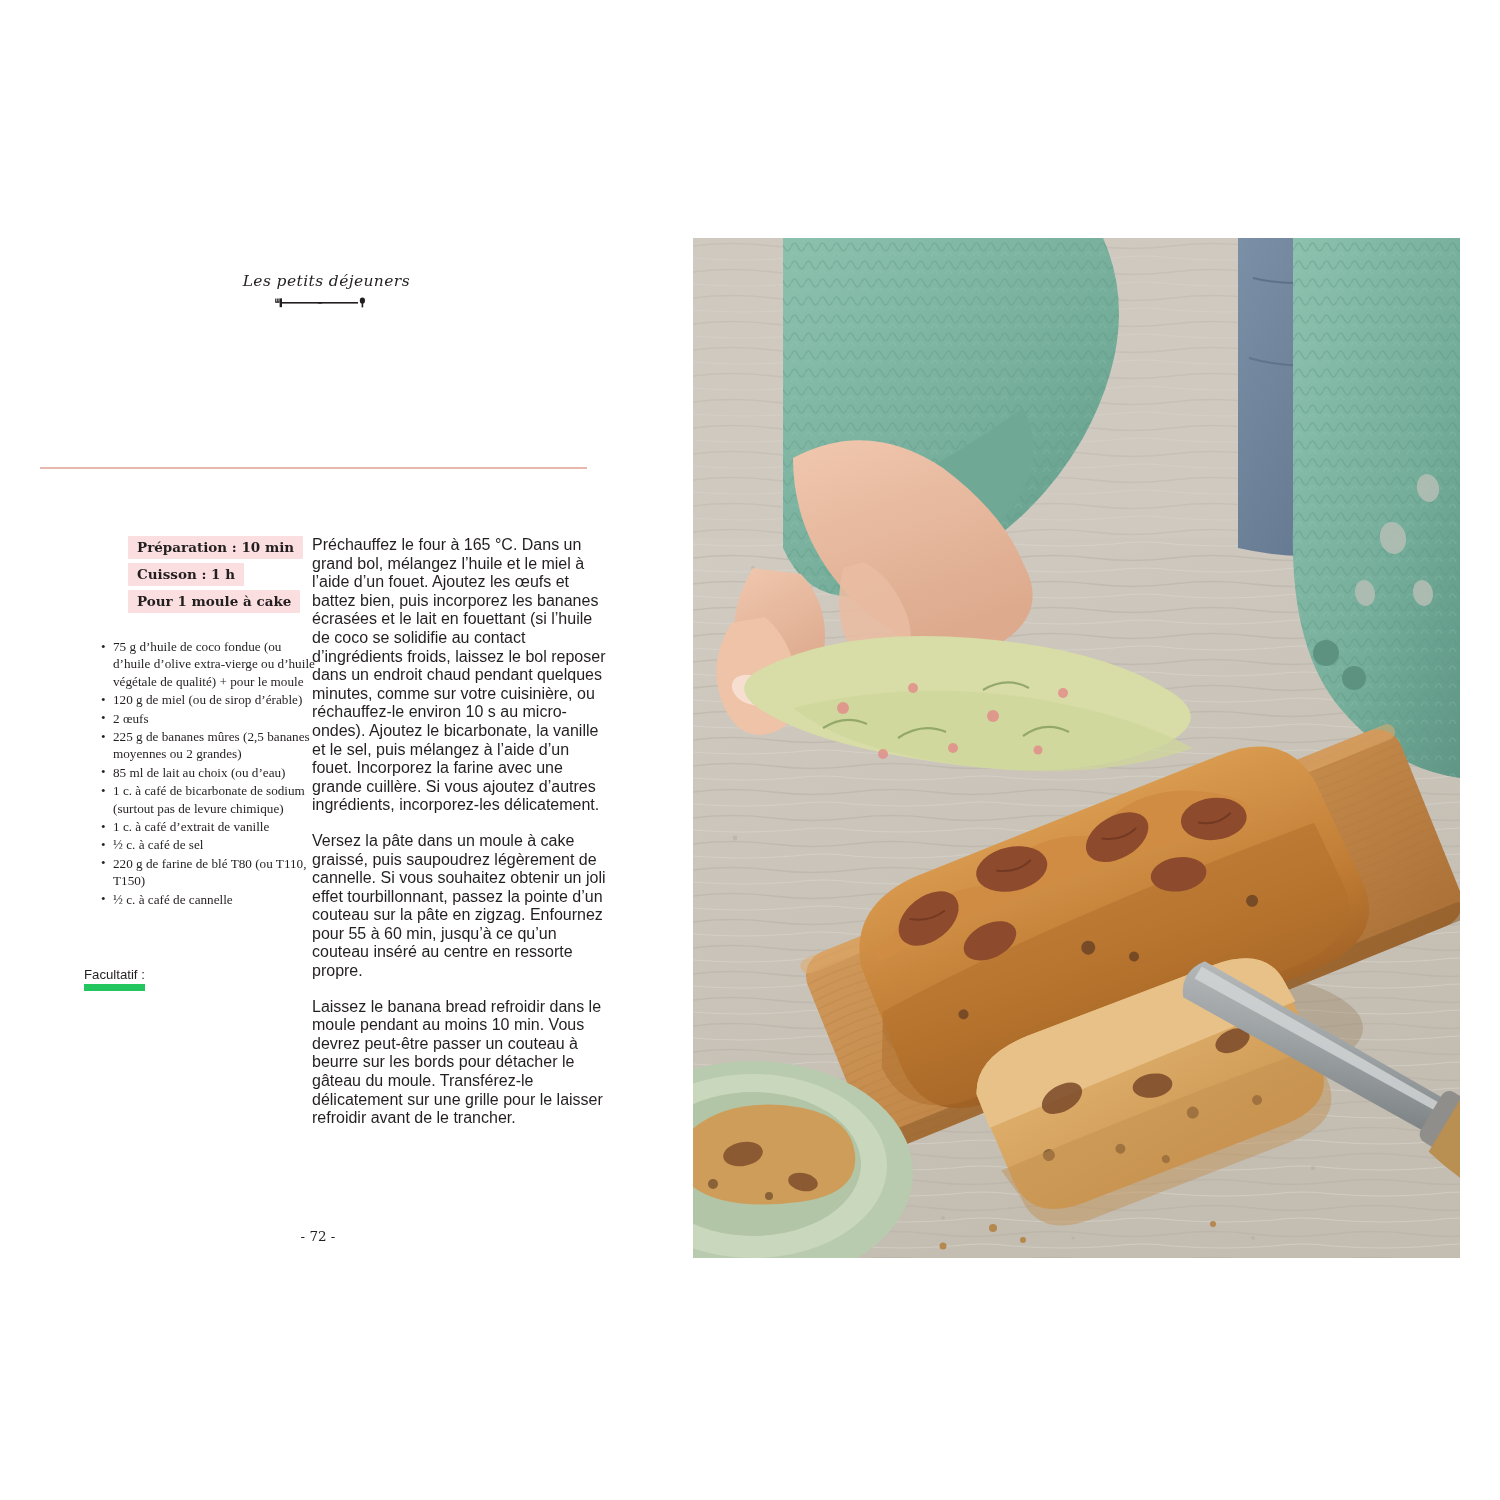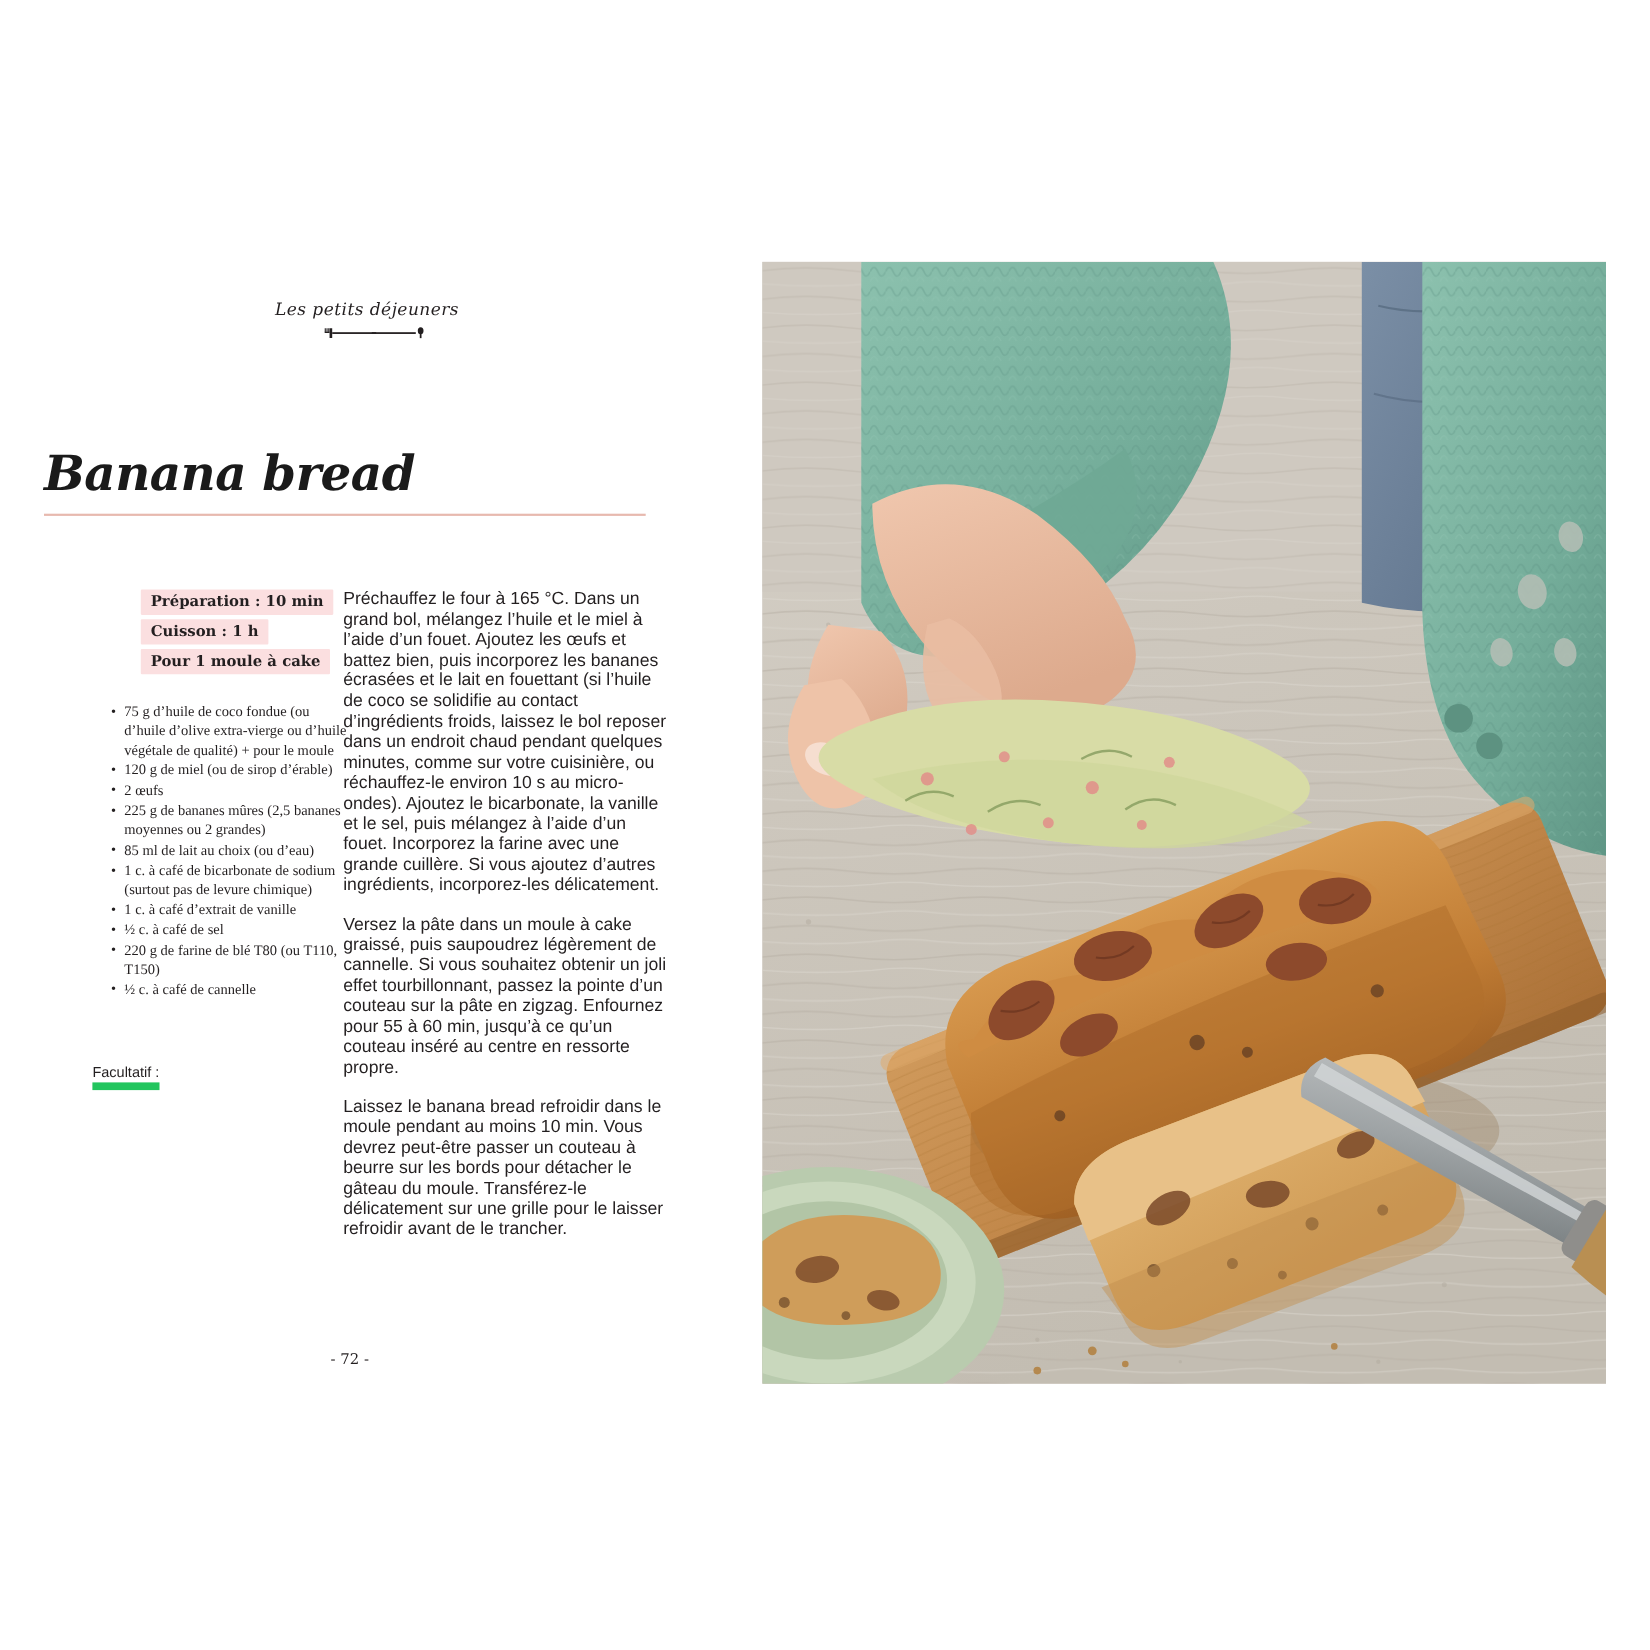--- a/index.html
+++ b/index.html
@@ -20,24 +20,24 @@
   .left-page {
     position: absolute;
     left: 0;
     top: 0;
     width: 690px;
     height: 1500px;
   }
 
   .chapter-label {
     position: absolute;
-    left: 250px;
+    left: 230px;
     top: 272px;
     width: 180px;
-    text-align: left;
+    text-align: right;
   }
   .chapter-label .chapter-text {
     font-family: "DejaVu Serif", serif;
     font-style: italic;
     font-size: 15.5px;
     letter-spacing: 0.4px;
     color: #231f20;
     white-space: nowrap;
   }
   .chapter-ornament {
@@ -203,21 +203,20 @@
           <path d="M8 3.4 L8 12.2 L5.6 12.2 L5.6 3.4 Z"></path>
           <path d="M4.4 3.4 h1 v3.6 h-1z M2.8 3.4 h1 v3.6 h-1z M1.2 3.4 h1 v3.6 h-1z"></path>
           <path d="M1.2 6.6 h4.4 v1.2 h-4.4z"></path>
           <ellipse cx="88.4" cy="5.6" rx="2.6" ry="3.2"></ellipse>
           <rect x="87.6" y="7.4" width="1.6" height="5"></rect>
         </g>
       </svg>
     </div>
   </div>
 
-  <div class="recipe-title">Banana bread</div>
   <div class="title-rule"></div>
 
   <div class="badges">
     <div class="badge">Préparation : 10 min</div><br>
     <div class="badge">Cuisson : 1 h</div><br>
     <div class="badge">Pour 1 moule à cake</div>
   </div>
 
   <ul class="ingredients">
     <li>75 g d’huile de coco fondue (ou d’huile d’olive extra-vierge ou d’huile végétale de qualité) + pour le moule</li>

